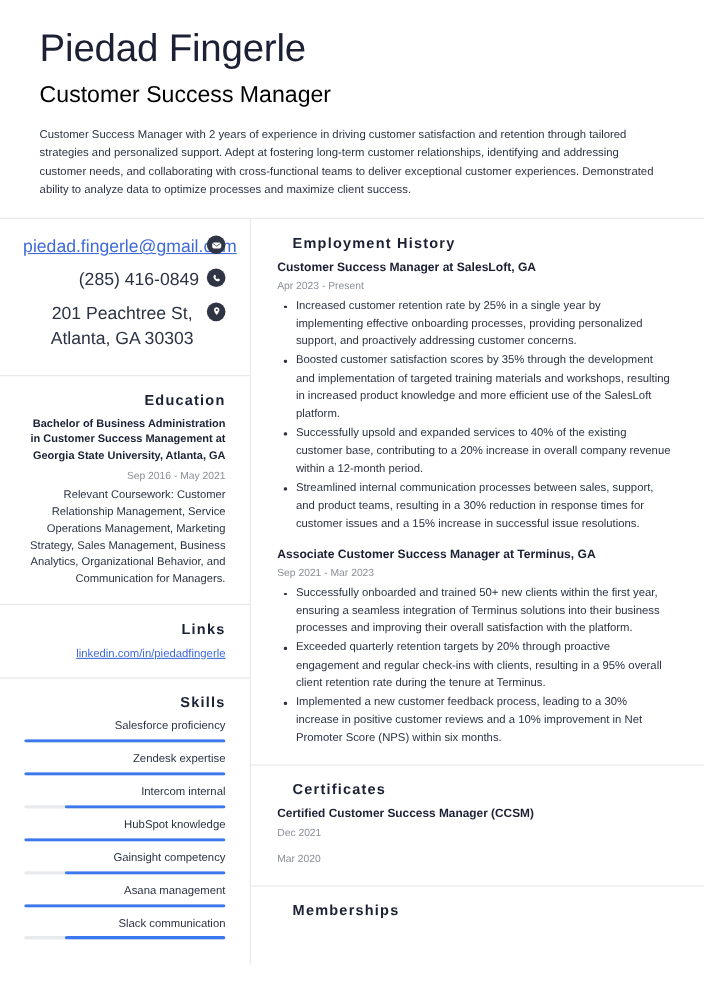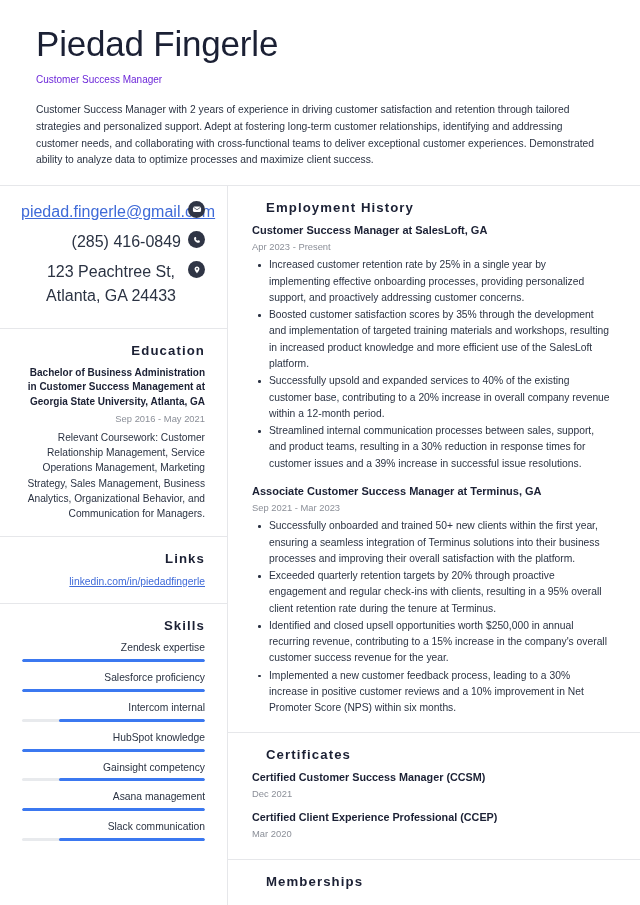--- a/index.html
+++ b/index.html
@@ -28,23 +28,23 @@
   }
   .full-name {
     font-size: 35px;
     font-weight: 400;
     letter-spacing: -0.2px;
     color: #1b2034;
     line-height: 1.15;
     margin: 0 0 10px 0;
   }
   .job-title {
-    font-size: 10px;
+    font-size: 21px;
     font-weight: 400;
-    color: #6d28d9;
+    color: #000000;
     margin: 0 0 16px 0;
     line-height: 1.2;
   }
   .summary {
     font-size: 10.3px;
     line-height: 1.62;
     color: #2b3343;
     margin: 0;
     max-width: 580px;
   }
@@ -242,21 +242,21 @@
         </div>
         <div class="contact-row">
           <span class="contact-text">(285) 416-0849</span>
           <span class="ico">
             <svg width="10" height="10" viewBox="0 0 16 16">
                 <path d="M5 2.6c.7 0 1 .3 1.3 1l.5 1.3c.2.5.1.8-.3 1.1l-.6.5c.6 1.3 1.5 2.2 2.8 2.8l.5-.6c.3-.4.6-.5 1.1-.3l1.3.5c.7.3 1 .6 1 1.3 0 1.3-1 2.2-2.3 2.2-3.6 0-7-3.4-7-7 0-1.3.9-2.3 2.2-2.3z" fill="#fff"></path>
               </svg>
           </span>
         </div>
         <div class="contact-row">
-          <span class="contact-text">123 Peachtree St, Atlanta, GA 24433</span>
+          <span class="contact-text">201 Peachtree St, Atlanta, GA 30303</span>
           <span class="ico">
             <svg width="10" height="10" viewBox="0 0 16 16">
                 <path d="M8 2.2c-2.2 0-3.9 1.7-3.9 3.9 0 2.9 3.9 7.2 3.9 7.2s3.9-4.3 3.9-7.2c0-2.2-1.7-3.9-3.9-3.9z" fill="#fff"></path>
                 <circle cx="8" cy="6.1" r="1.5" fill="#2f3545"></circle>
               </svg>
           </span>
         </div>
       </div>
 
       <div class="block">
@@ -270,27 +270,27 @@
 
       <div class="block">
         <div class="section-title">Links</div>
         <div class="link-item">linkedin.com/in/piedadfingerle</div>
       </div>
 
       <div class="block last">
         <div class="section-title">Skills</div>
         <div id="skills-list">
             <div class="skill">
+              <div class="skill-name">Salesforce proficiency</div>
+              <div class="skill-track" style="background: rgb(232, 234, 237);">
+                <div class="skill-fill" style="width: 100%; background: rgb(59, 120, 240);"></div>
+              </div>
+            </div>
+            <div class="skill">
               <div class="skill-name">Zendesk expertise</div>
-              <div class="skill-track" style="background: rgb(232, 234, 237);">
-                <div class="skill-fill" style="width: 100%; background: rgb(59, 120, 240);"></div>
-              </div>
-            </div>
-            <div class="skill">
-              <div class="skill-name">Salesforce proficiency</div>
               <div class="skill-track" style="background: rgb(232, 234, 237);">
                 <div class="skill-fill" style="width: 100%; background: rgb(59, 120, 240);"></div>
               </div>
             </div>
             <div class="skill">
               <div class="skill-name">Intercom internal</div>
               <div class="skill-track" style="background: rgb(232, 234, 237);">
                 <div class="skill-fill" style="width: 80%; background: rgb(59, 120, 240);"></div>
               </div>
             </div>
@@ -328,45 +328,43 @@
       <div class="block">
         <div class="section-title">Employment History</div>
         <div id="employment-list">
             <div class="entry">
               <div class="entry-title">Customer Success Manager at SalesLoft, GA</div>
               <div class="date-line">Apr 2023 - Present</div>
               <ul class="bullets">
                 <li>Increased customer retention rate by 25% in a single year by implementing effective onboarding processes, providing personalized support, and proactively addressing customer concerns.</li>
                 <li>Boosted customer satisfaction scores by 35% through the development and implementation of targeted training materials and workshops, resulting in increased product knowledge and more efficient use of the SalesLoft platform.</li>
                 <li>Successfully upsold and expanded services to 40% of the existing customer base, contributing to a 20% increase in overall company revenue within a 12-month period.</li>
-                <li>Streamlined internal communication processes between sales, support, and product teams, resulting in a 30% reduction in response times for customer issues and a 39% increase in successful issue resolutions.</li>
+                <li>Streamlined internal communication processes between sales, support, and product teams, resulting in a 30% reduction in response times for customer issues and a 15% increase in successful issue resolutions.</li>
               </ul>
             </div>
             <div class="entry">
               <div class="entry-title">Associate Customer Success Manager at Terminus, GA</div>
               <div class="date-line">Sep 2021 - Mar 2023</div>
               <ul class="bullets">
                 <li>Successfully onboarded and trained 50+ new clients within the first year, ensuring a seamless integration of Terminus solutions into their business processes and improving their overall satisfaction with the platform.</li>
                 <li>Exceeded quarterly retention targets by 20% through proactive engagement and regular check-ins with clients, resulting in a 95% overall client retention rate during the tenure at Terminus.</li>
-                <li>Identified and closed upsell opportunities worth $250,000 in annual recurring revenue, contributing to a 15% increase in the company's overall customer success revenue for the year.</li>
                 <li>Implemented a new customer feedback process, leading to a 30% increase in positive customer reviews and a 10% improvement in Net Promoter Score (NPS) within six months.</li>
               </ul>
             </div>
           </div>
       </div>
 
       <div class="block">
         <div class="section-title">Certificates</div>
         <div id="certificates-list">
             <div class="cert">
               <div class="cert-name">Certified Customer Success Manager (CCSM)</div>
               <div class="date-line">Dec 2021</div>
             </div>
             <div class="cert">
-              <div class="cert-name">Certified Client Experience Professional (CCEP)</div>
               <div class="date-line">Mar 2020</div>
             </div>
           </div>
       </div>
 
       <div class="block last memberships-block">
         <div class="section-title">Memberships</div>
       </div>
 
     </div>

